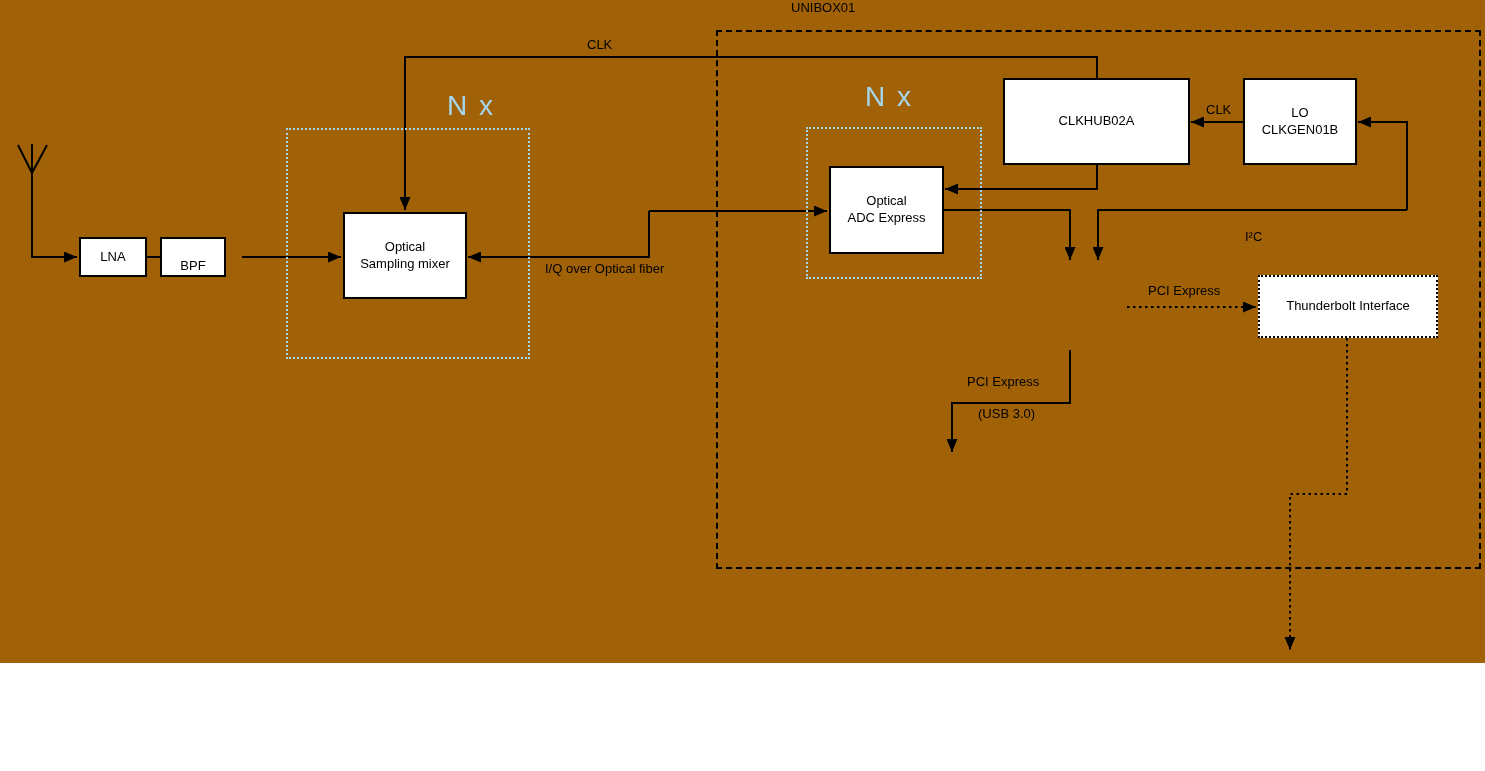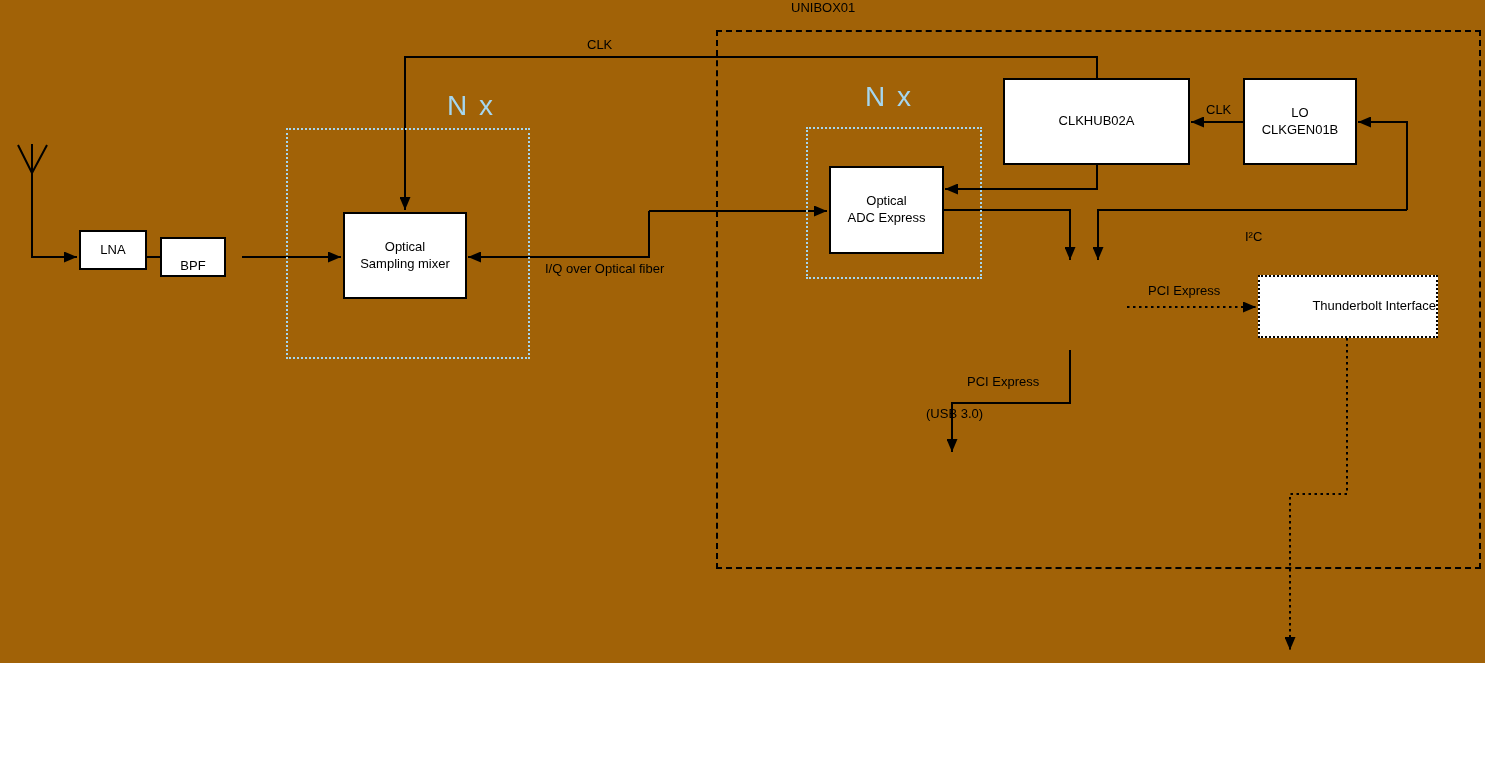--- a/index.html
+++ b/index.html
@@ -106,21 +106,21 @@
   </svg>
 
   <div class="region-dashed" style="left:716px; top:30px; width:765px; height:539px;"></div>
   <div class="region-blue" style="left:286px; top:128px; width:244px; height:231px;"></div>
   <div class="region-blue" style="left:806px; top:127px; width:176px; height:152px;"></div>
 
   <div class="lbl" style="left:791px; top:1px;">UNIBOX01</div>
   <div class="nx" style="left:447px; top:90px;">N x</div>
   <div class="nx" style="left:865px; top:81px;">N x</div>
 
-  <div class="box solid" style="left:79px; top:230px; width:68px; height:40px;">
+  <div class="box solid" style="left:79px; top:237px; width:68px; height:40px;">
     <span>LNA</span>
   </div>
 
   <div class="box solid" style="left:160px; top:237px; width:66px; height:40px;justify-content:flex-end;">
     <span>BPF</span>
   </div>
 
   <div class="box solid" style="left:343px; top:212px; width:124px; height:87px;">
     <span>Optical</span>
     <span>Sampling mixer</span>
@@ -134,27 +134,27 @@
   <div class="box solid" style="left:1003px; top:78px; width:187px; height:87px;">
     <span>CLKHUB02A</span>
   </div>
 
   <div class="box solid" style="left:1243px; top:78px; width:114px; height:87px;">
     <span>LO</span>
     <span>CLKGEN01B</span>
   </div>
 
 
-  <div class="box dotted" style="left:1258px; top:275px; width:180px; height:63px;align-items:flex-end;">
+  <div class="box dotted" style="left:1258px; top:275px; width:180px; height:63px;">
     <span>Thunderbolt Interface</span>
   </div>
 
 
 
   <div class="lbl" style="left:587px; top:38px;">CLK</div>
   <div class="lbl" style="left:1206px; top:103px;">CLK</div>
   <div class="lbl" style="left:1245px; top:190px;margin-top:40px;">I²C</div>
   <div class="lbl" style="left:545px; top:262px;">I/Q over Optical fiber</div>
   <div class="lbl" style="left:1148px; top:284px;">PCI Express</div>
   <div class="lbl" style="left:967px; top:375px;">PCI Express</div>
-  <div class="lbl" style="left:926px; top:407px;">(USB 3.0)</div>
+  <div class="lbl" style="left:978px; top:407px;">(USB 3.0)</div>
 
 </div>
 
 </body></html>

